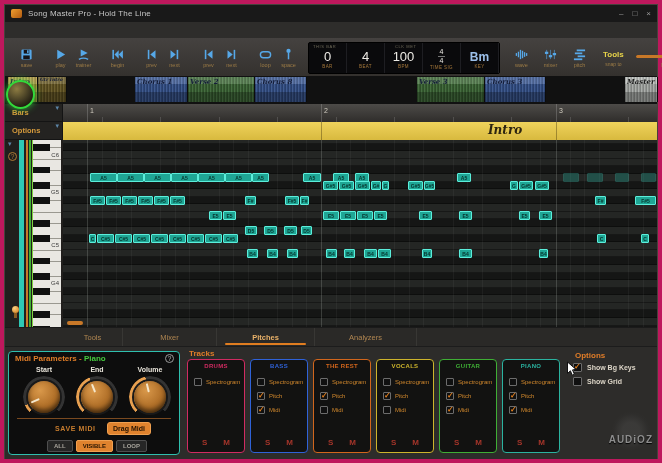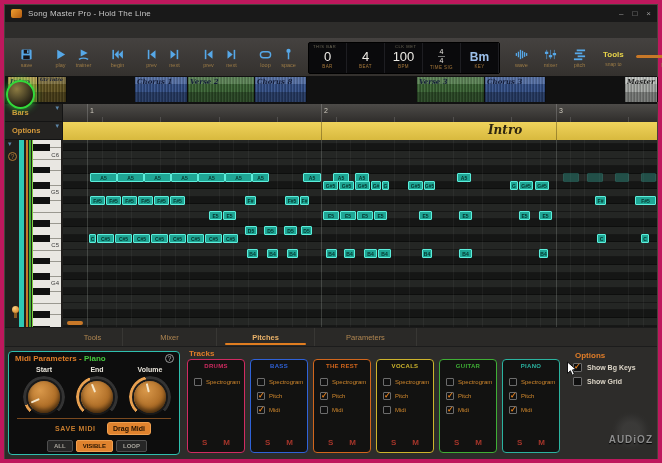--- a/index.html
+++ b/index.html
@@ -695,21 +695,21 @@
             <span class="nl">B4</span>
           </div>
           <div class="hscroll"></div>
         </div>
   </div>
 
   <div class="tabsbar" id="tabsbar">
         <div class="tab" style="width: 60px;">Tools</div>
         <div class="tab" style="width: 94px;">Mixer</div>
         <div class="tab active" style="width: 98px;">Pitches</div>
-        <div class="tab" style="width: 102px;">Parameters</div>
+        <div class="tab" style="width: 102px;">Analyzers</div>
       </div>
 
   <div class="bottom">
 
     <div class="midipanel">
       <div class="mptitle"><span>Midi Parameters - </span><span class="inst">Piano</span></div>
       <div class="mphelp">?</div>
       <div id="knobs">
             <div class="knobwrap" style="left: 8px;">
               <div class="knoblbl">Start</div>

